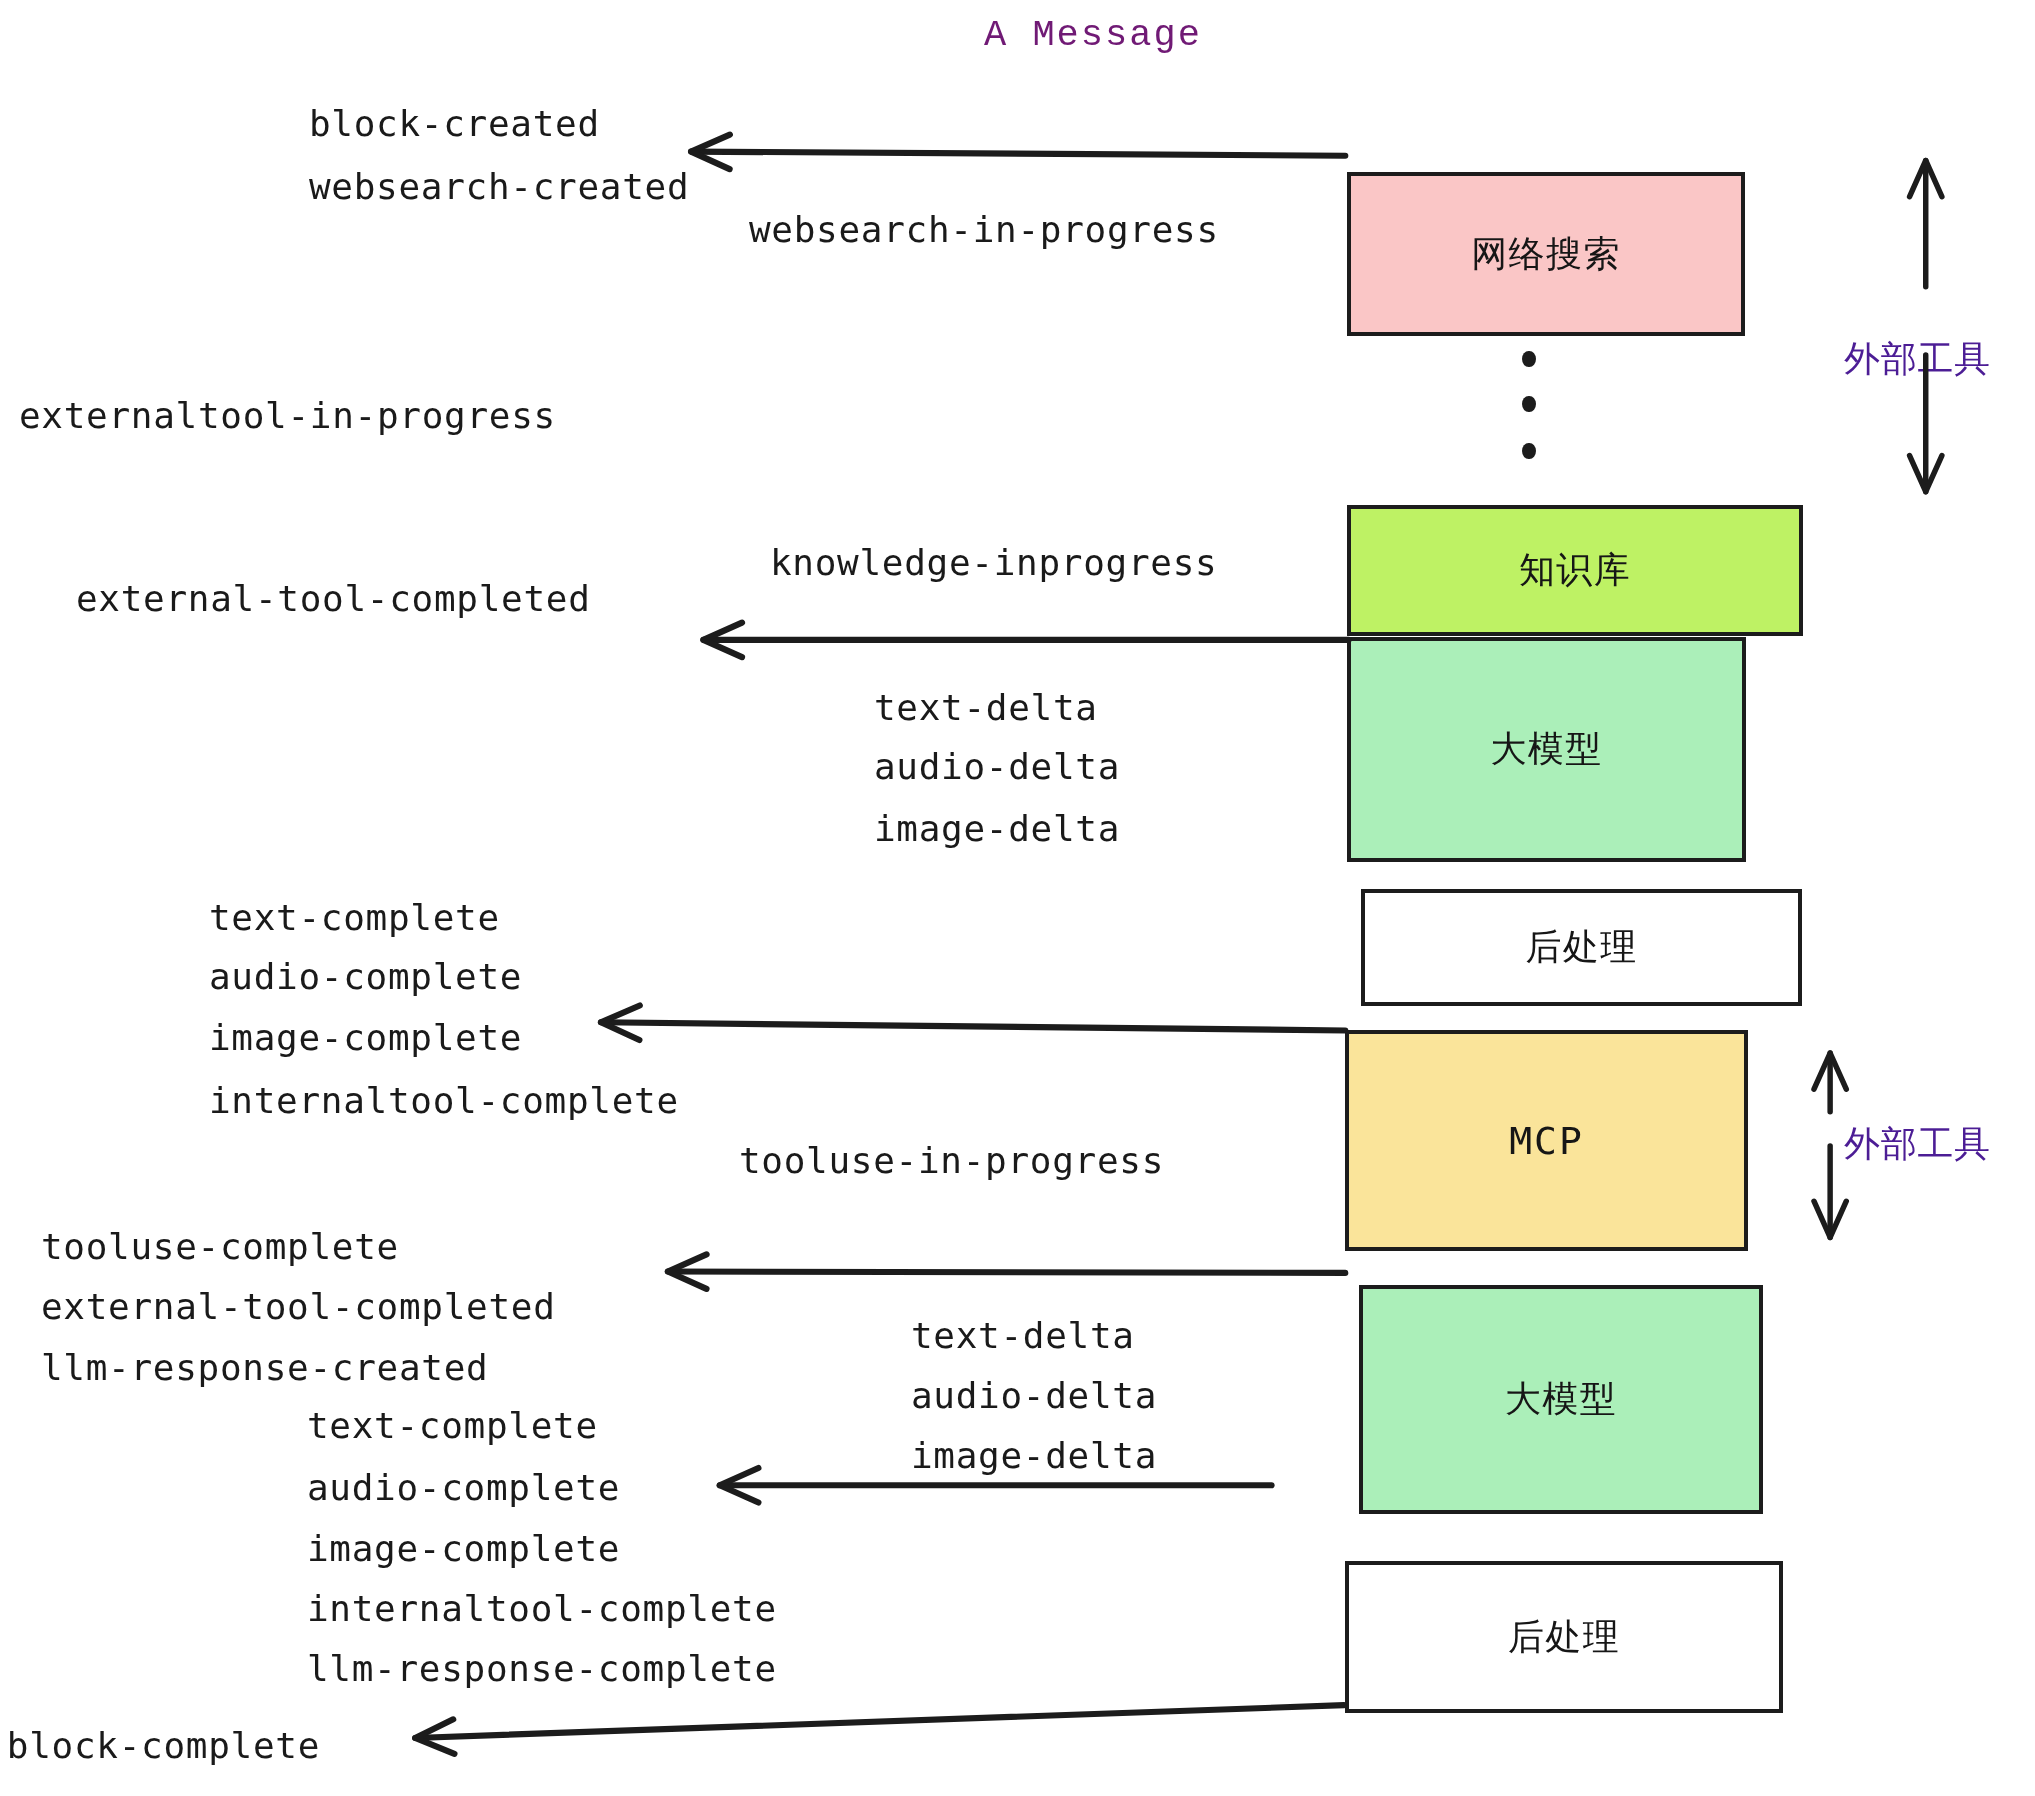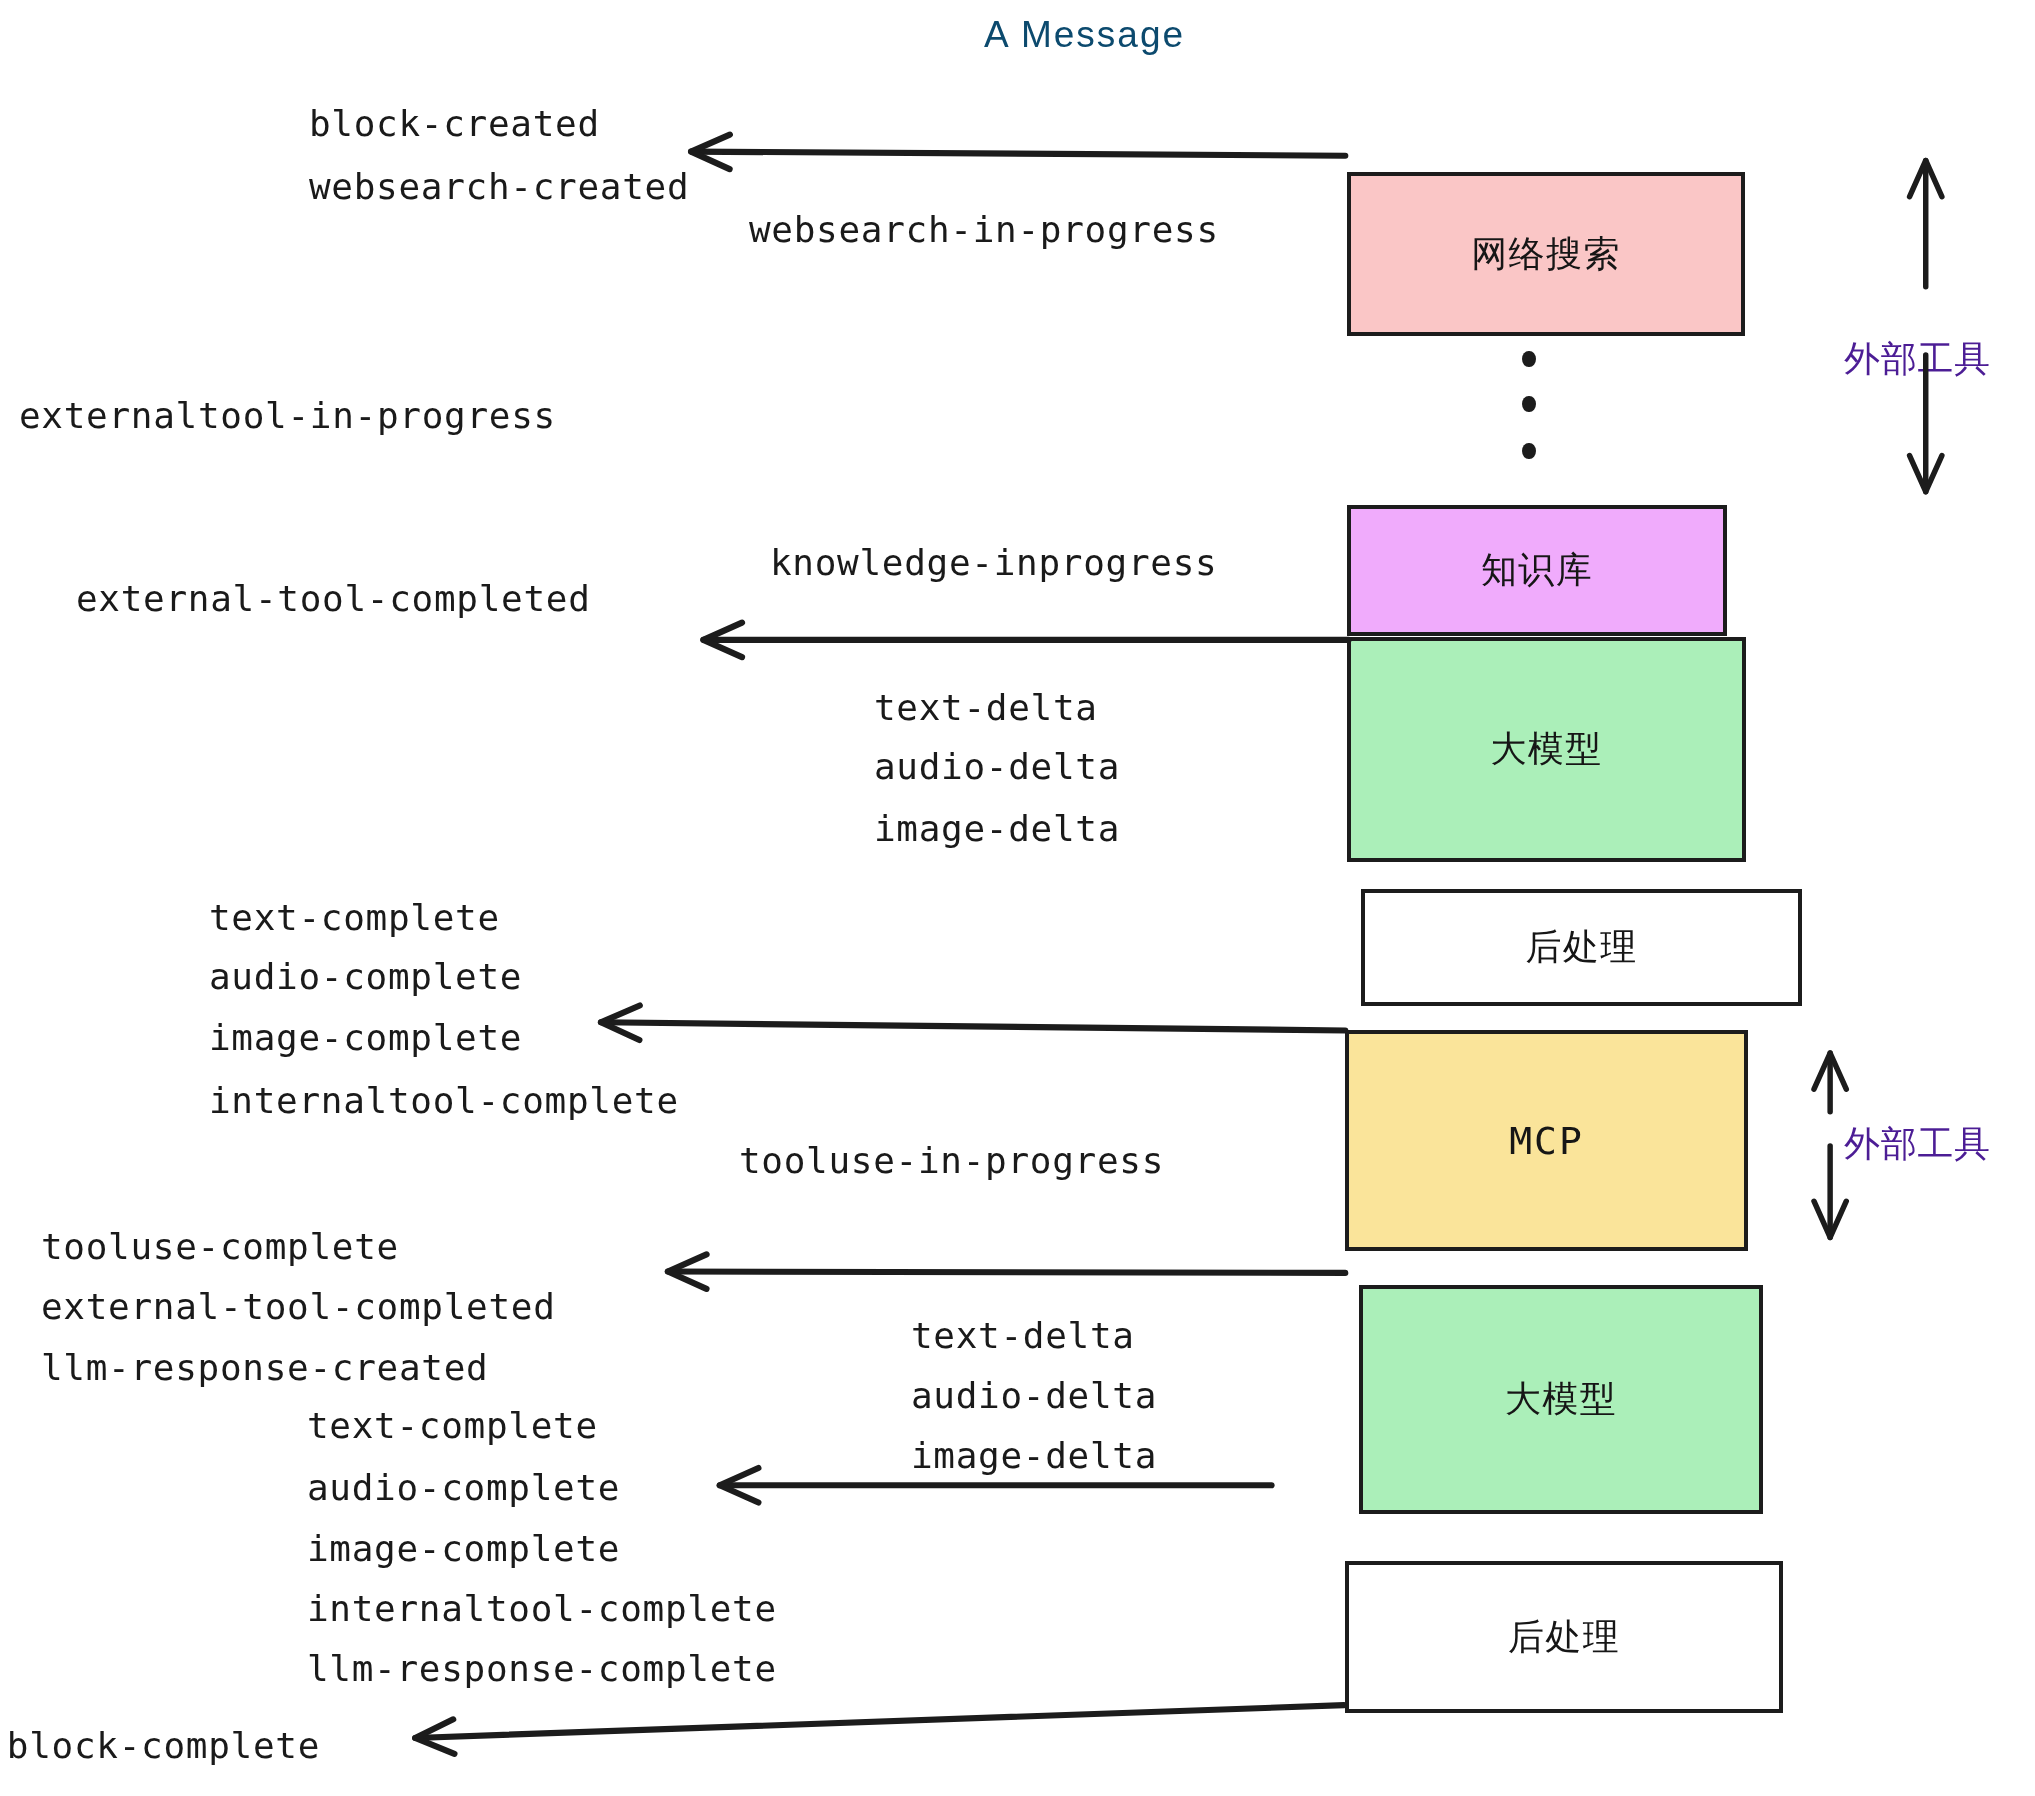--- a/index.html
+++ b/index.html
@@ -19,24 +19,24 @@
     position: absolute;
     white-space: pre;
     font-family: "DejaVu Sans Mono", monospace;
     font-size: 36px;
     letter-spacing: 0.7px;
     color: #1a1a1a;
     line-height: 1;
   }
   .title {
     position: absolute;
-    font-family: Liberation Sans, sans-serif;
+    font-family: Liberation Mono, monospace;
     font-size: 37px;
     letter-spacing: 2px;
-    color: #0c4a6e;
+    color: #701a75;
     white-space: pre;
   }
   .box {
     position: absolute;
     box-sizing: border-box;
     border: 4.1px solid #1c1c1c;
     display: flex;
     align-items: center;
     justify-content: center;
     font-family: Liberation Sans, sans-serif;
@@ -73,21 +73,21 @@
   }
 </style>
 </head>
 <body>
 
 <div id="canvas">
 
   <div class="title" style="left:984px; top:13.7px;">A Message</div>
 
   <div class="box" id="box-0" style="left: 1347px; top: 172px; width: 398px; height: 164px; background: rgb(250, 198, 198); border-color: rgb(28, 28, 28);">网络搜索</div>
-  <div class="box" id="box-1" style="left: 1347px; top: 505px; width: 380px; height: 131px; background: #f0abfc; border-color: rgb(28, 28, 28);">知识库</div>
+  <div class="box" id="box-1" style="left: 1347px; top: 505px; width: 456px; height: 131px; background: #bef264; border-color: rgb(28, 28, 28);">知识库</div>
   <div class="box" id="box-2" style="left: 1347px; top: 637px; width: 399px; height: 225px; background: rgb(171, 239, 185); border-color: rgb(28, 28, 28);">大模型</div>
   <div class="box" id="box-3" style="left: 1361px; top: 889px; width: 441px; height: 117px; background: rgb(255, 255, 255); border-color: rgb(28, 28, 28);">后处理</div>
   <div class="box mcp-label" id="box-4" style="left: 1345px; top: 1030px; width: 403px; height: 221px; background: rgb(250, 228, 154); border-color: rgb(28, 28, 28);">MCP</div>
   <div class="box" id="box-5" style="left: 1359px; top: 1285px; width: 404px; height: 229px; background: rgb(171, 239, 185); border-color: rgb(28, 28, 28);">大模型</div>
   <div class="box" id="box-6" style="left: 1345px; top: 1561px; width: 438px; height: 152px; background: rgb(255, 255, 255); border-color: rgb(28, 28, 28);">后处理</div>
 
   <div class="evt" id="evt-0" style="left: 309px; top: 106px;">block-created</div>
   <div class="evt" id="evt-1" style="left: 309px; top: 169px;">websearch-created</div>
   <div class="evt" id="evt-2" style="left: 749px; top: 212px;">websearch-in-progress</div>
   <div class="evt" id="evt-4" style="left: 19px; top: 398px;">externaltool-in-progress</div>

